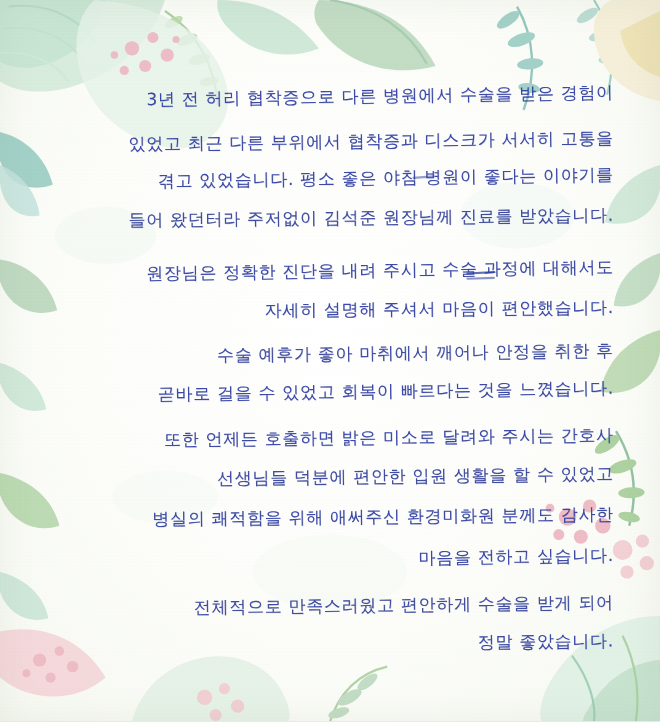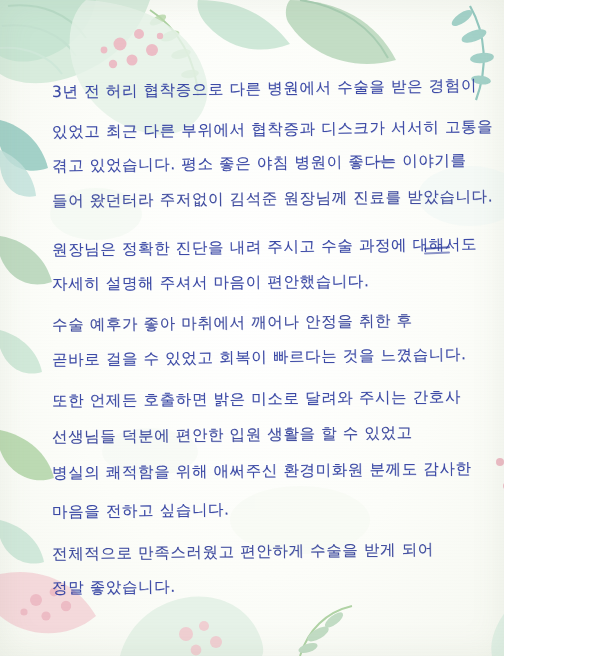--- a/index.html
+++ b/index.html
@@ -2,25 +2,26 @@
 <html><head>
 <meta charset="utf-8">
 <style>
   html, body {
     margin: 0;
     padding: 0;
     background: #ffffff;
   }
   #page {
     position: relative;
-    width: 504px;
+    width: 600px;
     height: 656px;
     overflow: hidden;
     background: #86efac;
     font-family: "Liberation Sans", sans-serif;
+    text-align: right;
   }
   
   .paper-base {
     position: absolute;
     inset: 0;
     background:
       radial-gradient(ellipse at 50% 45%, #ffffff 0%, #fcfdf9 55%, #f6f8f1 100%);
   }
   
   .decor {

